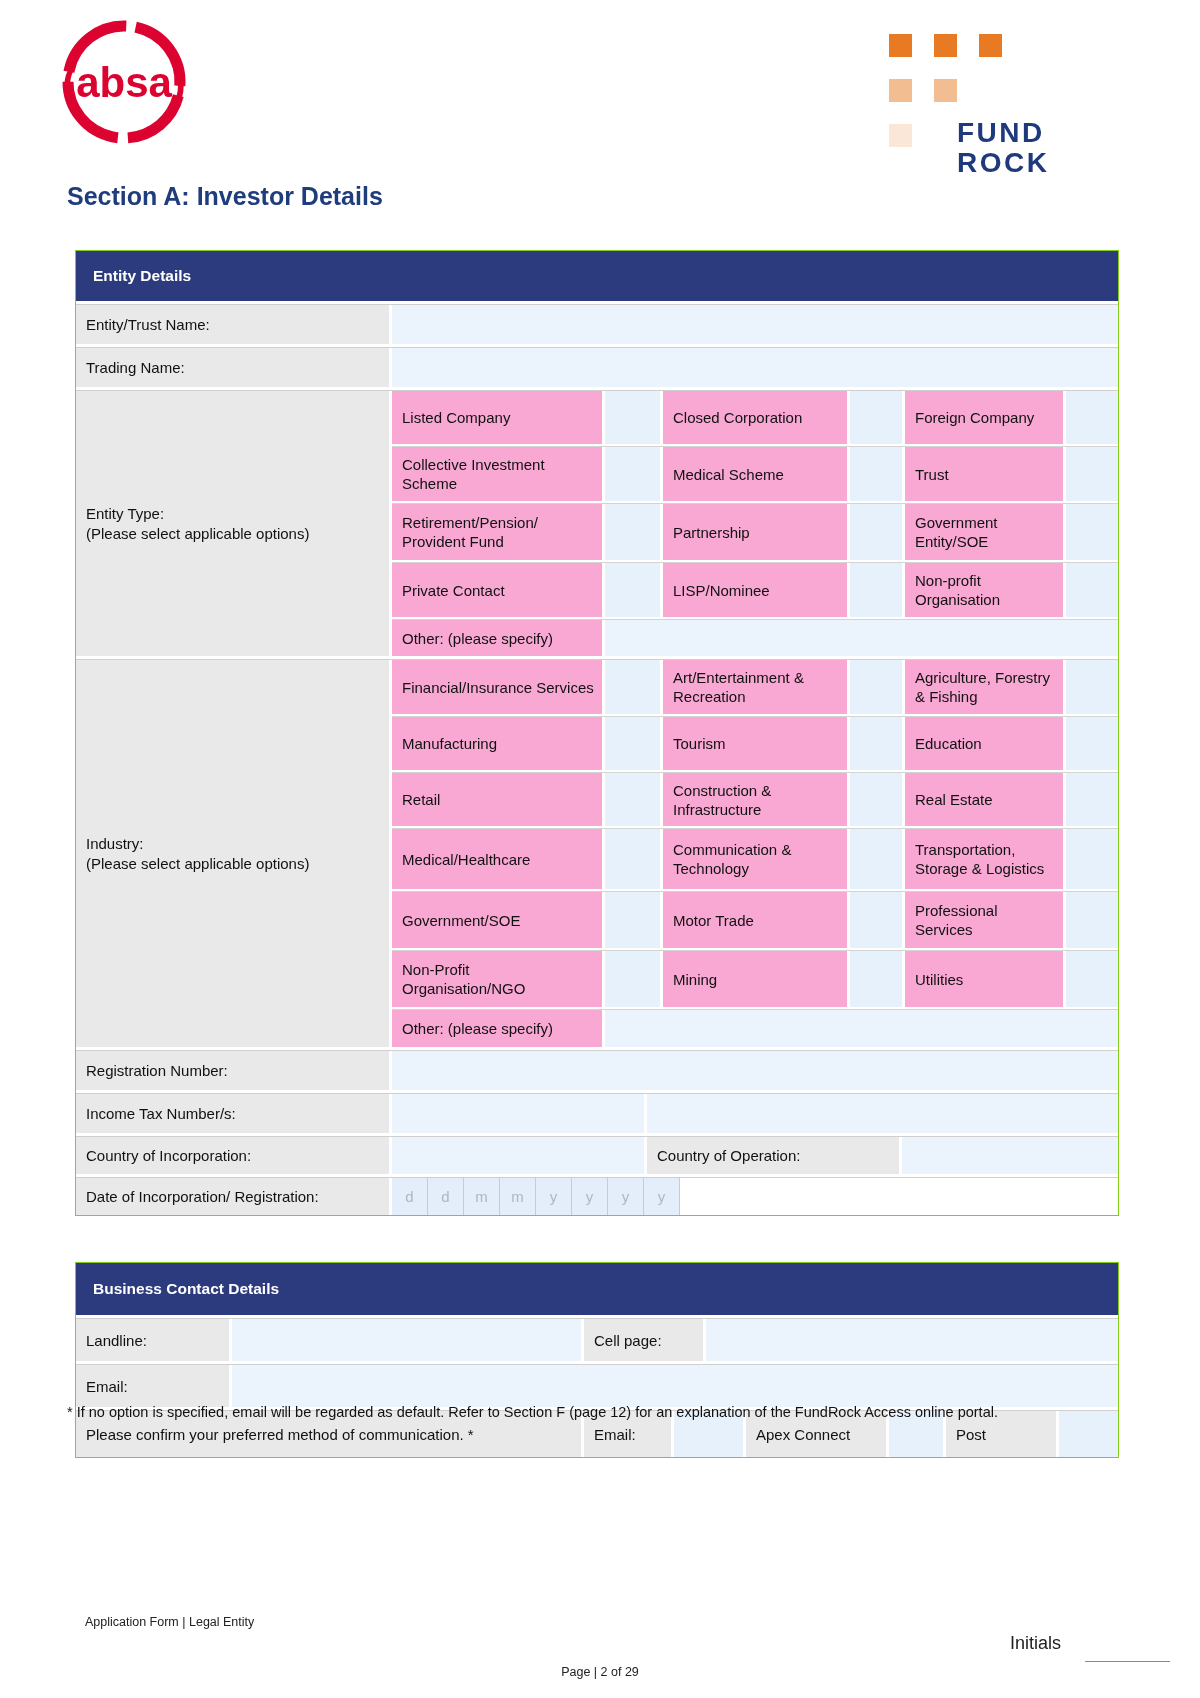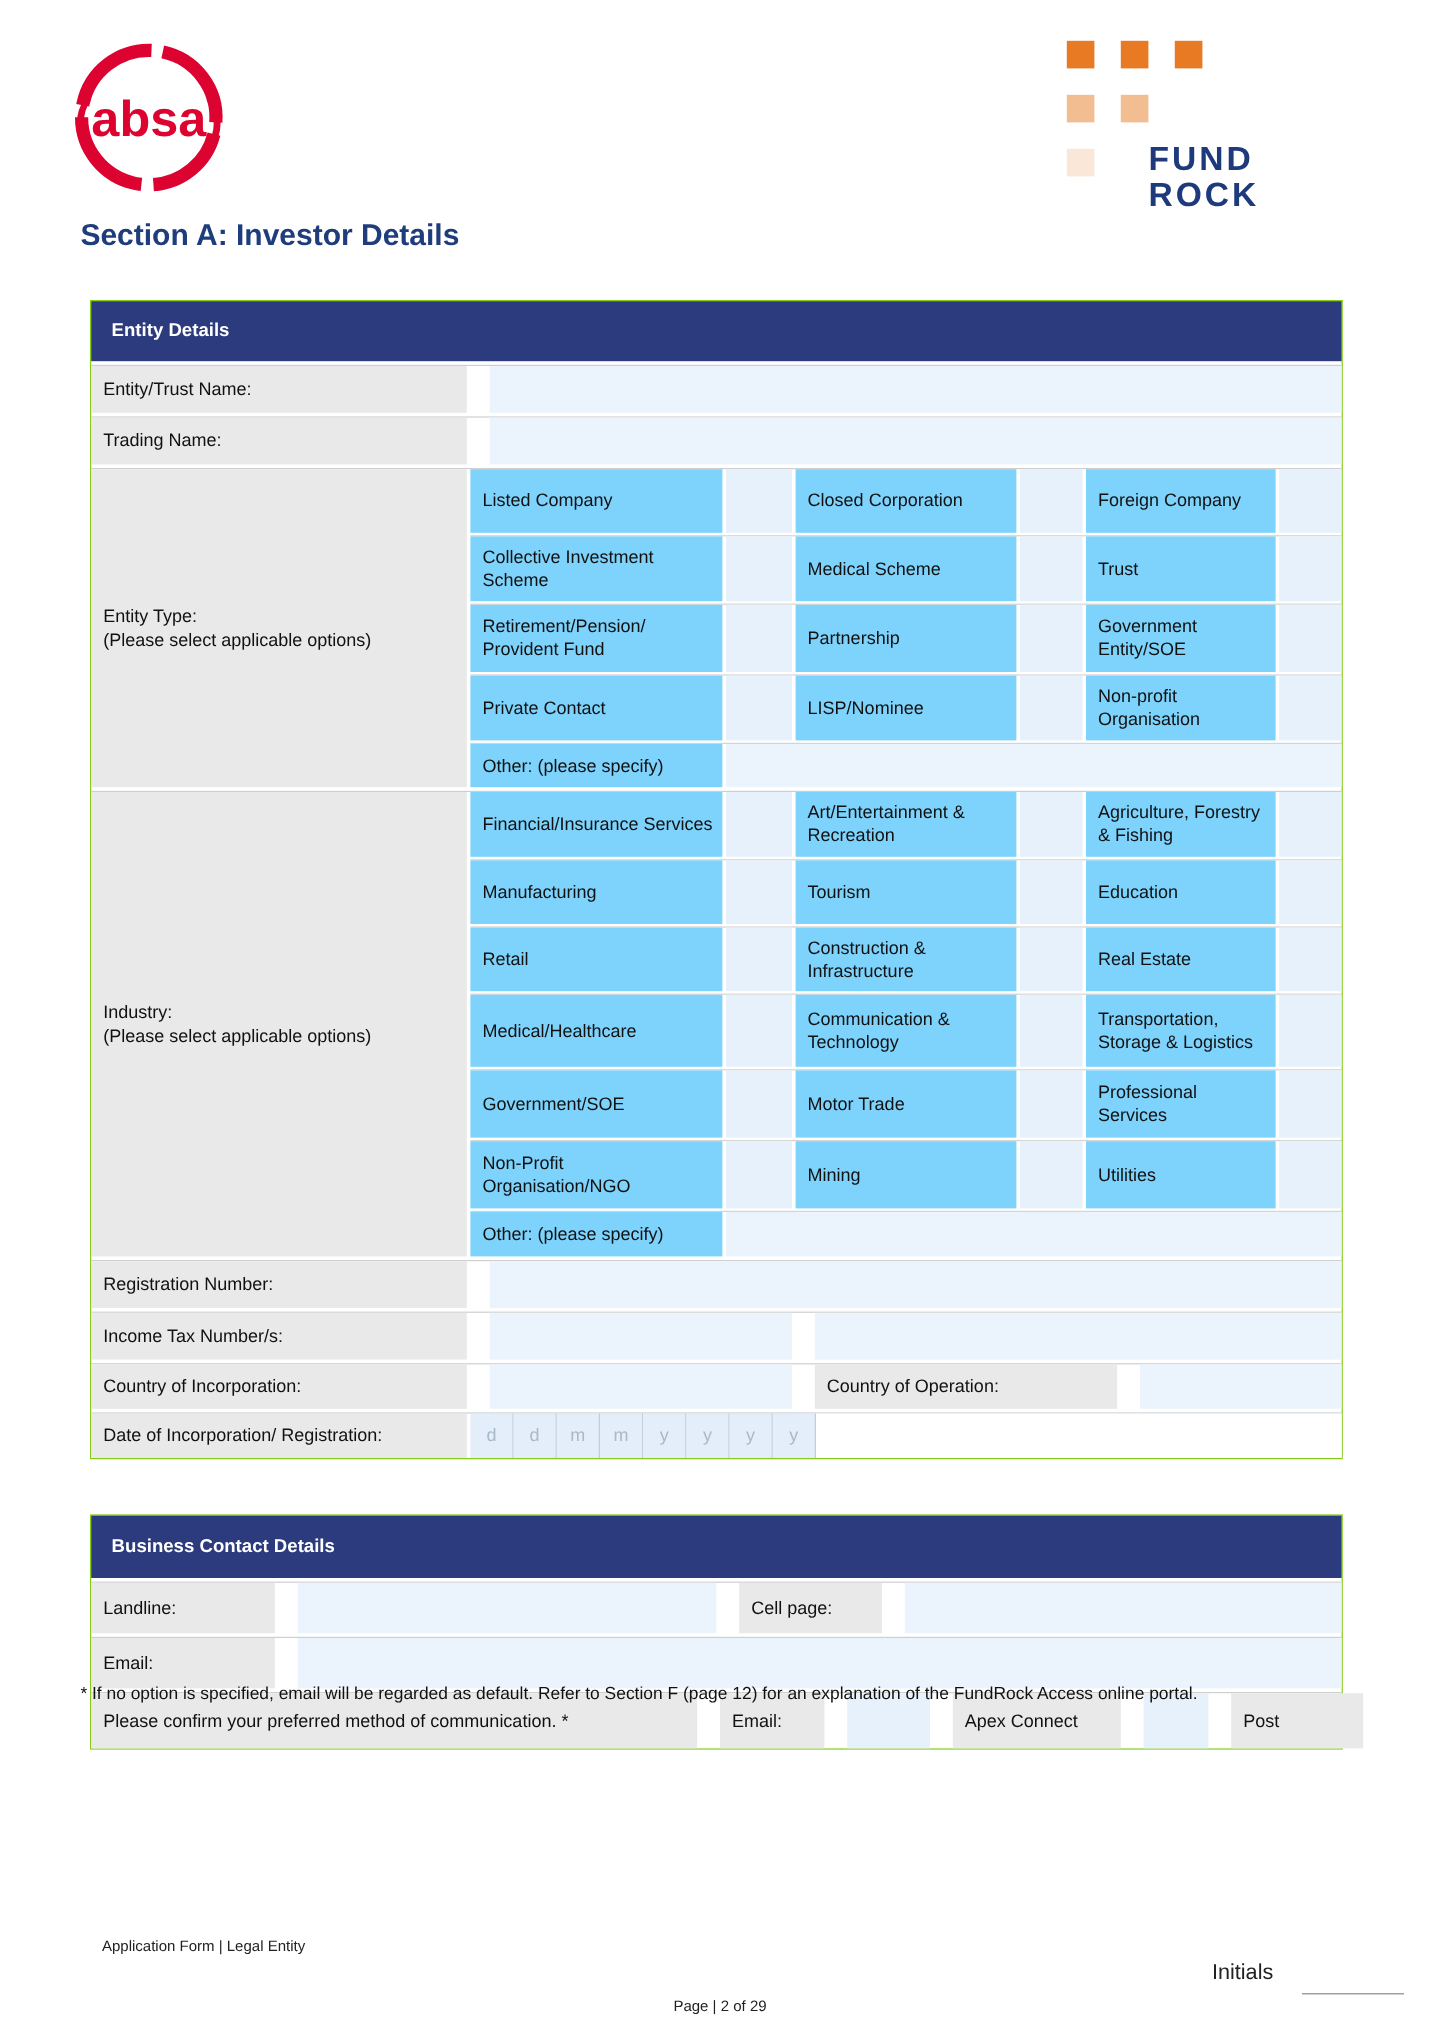--- a/index.html
+++ b/index.html
@@ -1,60 +1,60 @@
 <!DOCTYPE html>
 <html><head>
 <meta charset="utf-8">
 <style>
   * { margin:0; padding:0; box-sizing:border-box; }
   html,body { background:#fff; }
   body { font-family:"Liberation Sans", sans-serif; color:#111; }
   .page { position:relative; width:1200px; height:1698px; background:#fff; overflow:hidden; }
 
   
-  .absa-logo { position:absolute; left:60px; top:34px; width:128px; height:128px; }
+  .absa-logo { position:absolute; left:60px; top:18px; width:128px; height:128px; }
   .fundrock { position:absolute; left:889px; top:34px; width:200px; height:145px; }
   .fr-sq { position:absolute; width:23px; height:23px; }
   .fr-text { position:absolute; left:68px; top:84px; color:#1e3a7d; font-weight:bold;
              font-size:28px; line-height:30px; letter-spacing:2.5px; }
 
   
   .section-title { position:absolute; left:67px; top:182px; font-size:25px; font-weight:bold; color:#1f3c7c; }
 
   
   .tbl { position:absolute; left:75px; width:1044px; border:1px solid #84cc16; background:#fff;
          display:flex; flex-direction:column; gap:3px; }
   .tbl > * + * { border-top:1px solid #cfcfcf; }
   .tbl-hd { background:#2c3b7d; color:#fff; font-weight:bold; font-size:15.5px;
             display:flex; align-items:center; padding-left:17px; }
   .entity-tbl { top:250px; }
   .business-tbl { top:1262px; }
 
-  .row { display:flex; gap:19px; }
+  .row { display:flex; gap:3px; }
   .cell { font-size:15px; line-height:19px; }
   .lbl { background:#e9e9e9; display:flex; align-items:center; padding:4px 10px 4px 10px; }
   .inp { background:#ebf4fc; }
   .chk { background:#e6f1fb; }
   .flex1 { flex:1 1 auto; }
 
   
   .h40 { height:40px; } .h38 { height:38px; } .h50 { height:50px; } .h52 { height:52px; }
   .h43 { height:43px; } .h47 { height:47px; }
 
   .w313 { width:313px; flex:0 0 313px; }
   .w252 { width:252px; flex:0 0 252px; }
 
   
   .block { display:flex; gap:3px; }
   .block-lbl { width:313px; flex:0 0 313px; background:#e9e9e9; display:flex; flex-direction:column;
                justify-content:center; padding-left:10px; font-size:15px; line-height:20px; }
   .block-opts { flex:1 1 auto; display:flex; flex-direction:column; gap:2px; }
   .block-opts > * + * { border-top:1px solid #d4d4d4; }
   .orow { display:flex; gap:3px; }
-  .olbl  { background:#7dd3fc; display:flex; align-items:center; padding:3px 8px 3px 10px; }
+  .olbl  { background:#f9a8d4; display:flex; align-items:center; padding:3px 8px 3px 10px; }
   .ol1 { width:210px; flex:0 0 210px; }
   .oc1 { width:55px;  flex:0 0 55px; }
   .ol2 { width:184px; flex:0 0 184px; }
   .oc2 { width:52px;  flex:0 0 52px; }
   .ol3 { width:158px; flex:0 0 158px; }
   .er1 { height:53px; } .er2 { height:55px; } .er3 { height:57px; } .er4 { height:55px; } .er5 { height:37px; }
   .ir1 { height:54px; } .ir2 { height:54px; } .ir3 { height:54px; } .ir4 { height:61px; }
   .ir5 { height:57px; } .ir6 { height:57px; } .ir7 { height:38px; }
 
   

